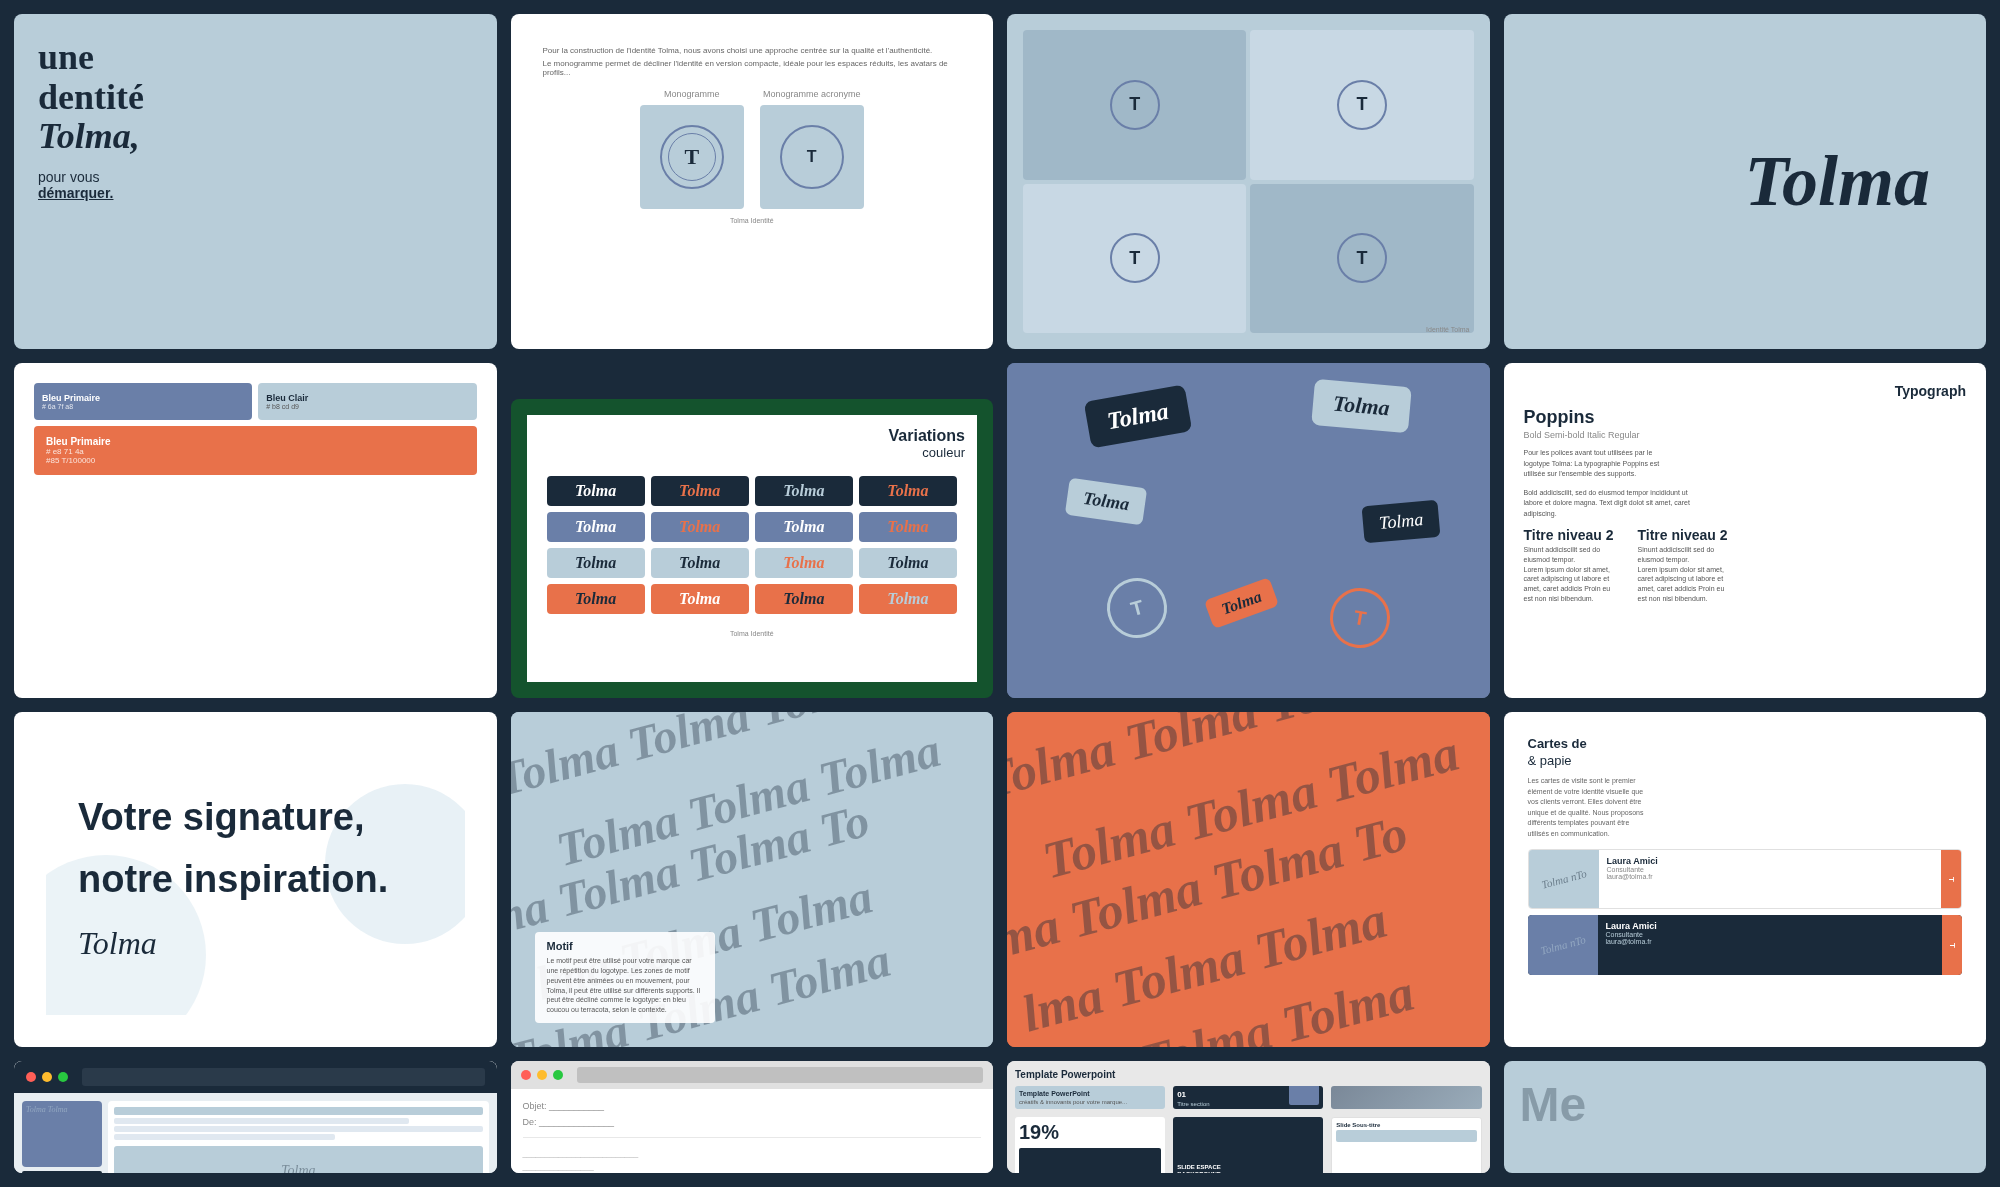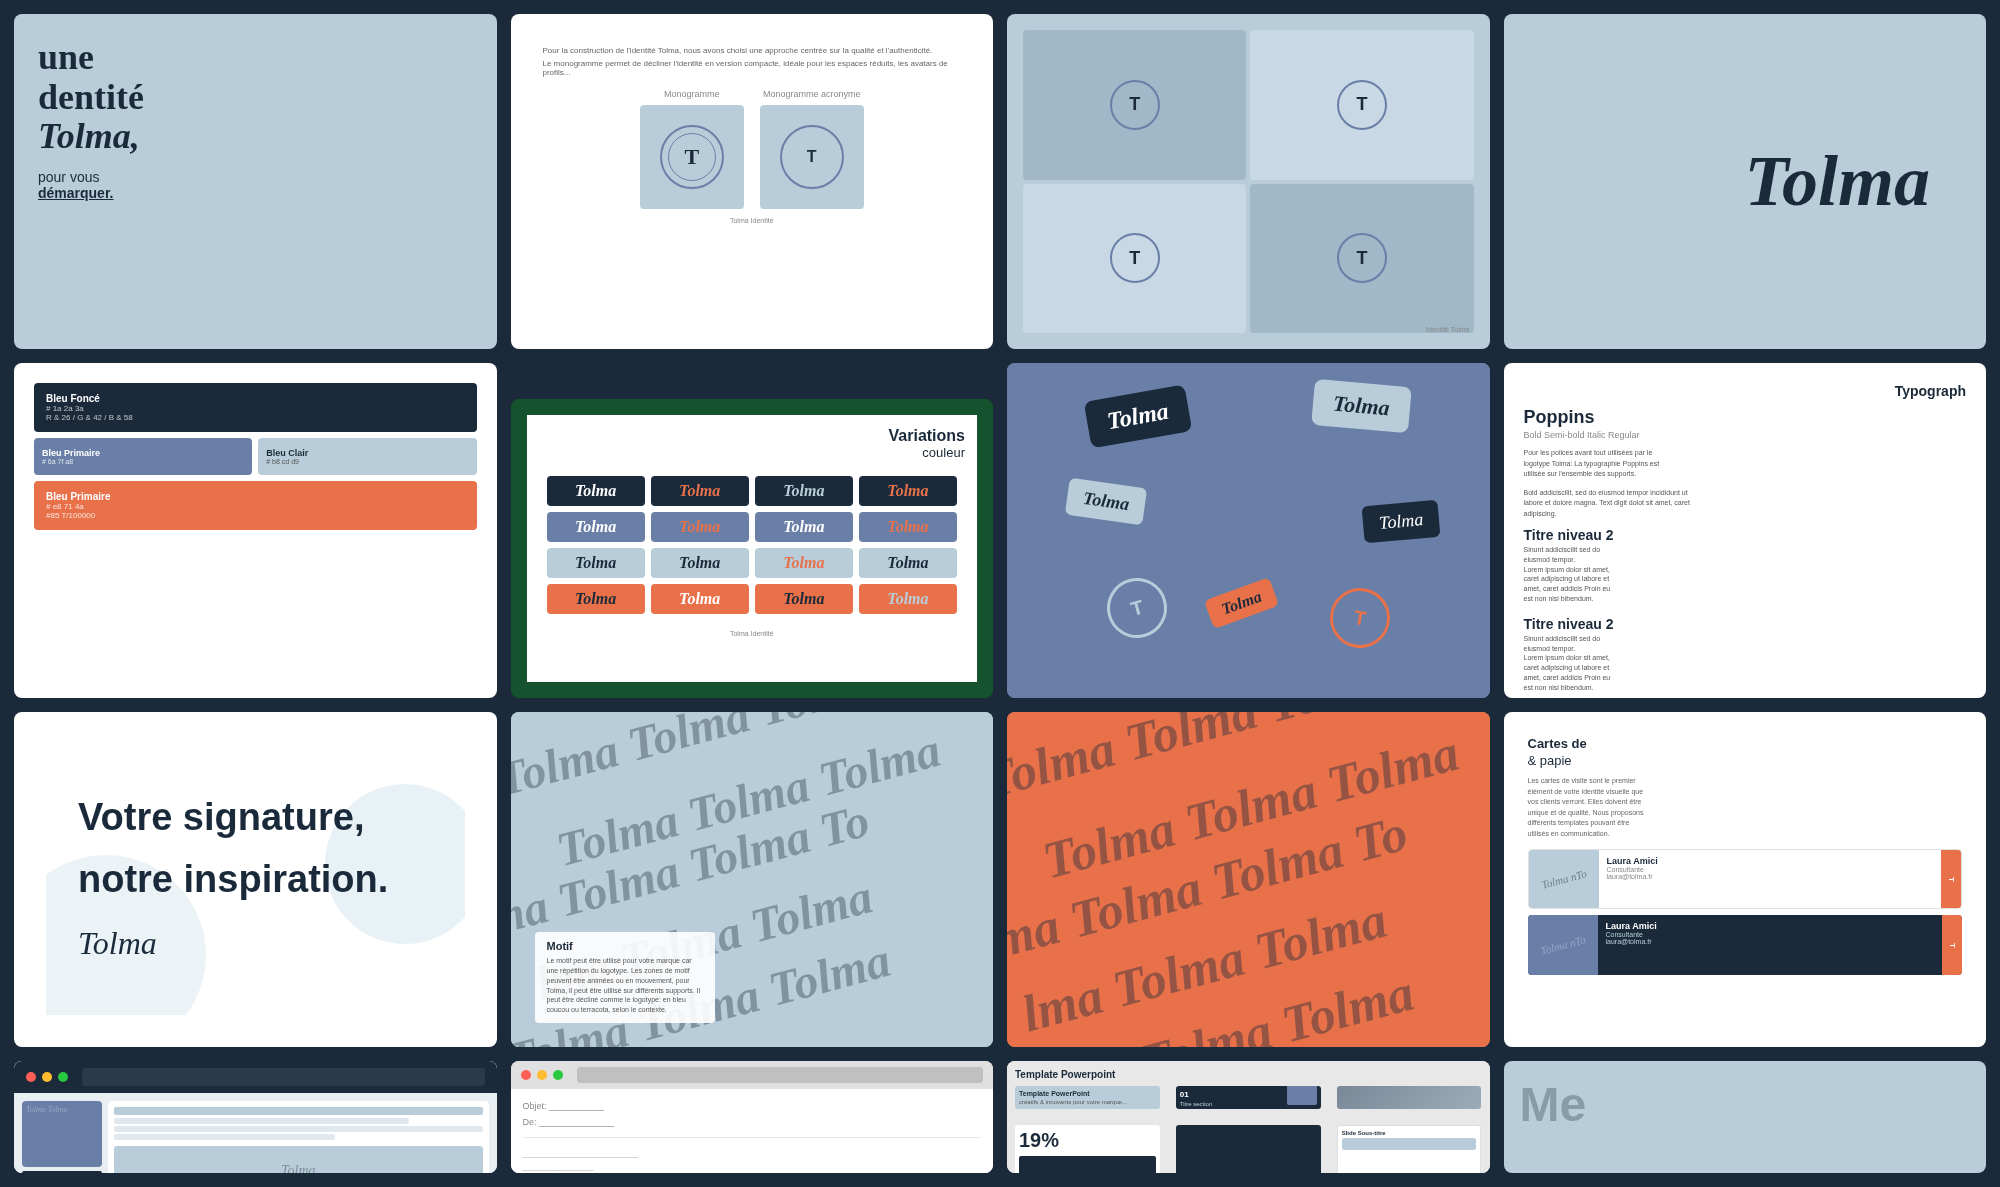--- a/index.html
+++ b/index.html
@@ -249,24 +249,20 @@
   </div>
 
   <div class="card card-1-4">
     <div class="card-inner" style="display:flex; align-items:center; justify-content:flex-end; padding:32px;">
       <div style="font-family:Georgia,serif; font-style:italic; font-size:72px; color:#1a2a3a; font-weight:bold;">Tolma</div>
     </div>
   </div>
 
   <div class="card card-2-1">
     <div class="card-inner" style="padding:12px; background:#fff;">
-      <div style="background:#1a2a3a; color:#fff; padding:10px 12px; border-radius:4px; margin-bottom:6px; width:100%;">
-        <div style="font-size:10px; font-weight:bold;">Bleu Foncé</div>
-        <div style="font-size:8px; opacity:0.7;"># 1a 2a 3a<br>R &amp; 26 / G &amp; 42 / B &amp; 58</div>
-      </div>
       <div style="display:flex; gap:6px; margin-bottom:6px;">
         <div style="background:#6a7fa8; color:#fff; padding:10px 8px; border-radius:4px; flex:1;">
           <div style="font-size:9px; font-weight:bold;">Bleu Primaire</div>
           <div style="font-size:7px; opacity:0.8;"># 6a 7f a8</div>
         </div>
         <div style="background:#b8cdd9; color:#1a2a3a; padding:10px 8px; border-radius:4px; flex:1;">
           <div style="font-size:9px; font-weight:bold;">Bleu Clair</div>
           <div style="font-size:7px; color:#555;"># b8 cd d9</div>
         </div>
       </div>
@@ -324,21 +320,21 @@
     </div>
   </div>
 
   <div class="card card-2-4">
     <div class="card-inner" style="background:#fff; padding:12px; overflow:hidden;">
       <div style="font-size:14px; font-weight:bold; color:#1a2a3a; text-align:right; margin-bottom:8px;">Typograph</div>
       <div style="font-size:18px; font-weight:900; color:#1a2a3a; margin-bottom:2px;">Poppins</div>
       <div style="font-size:9px; color:#888; margin-bottom:8px;">Bold  Semi-bold  Italic  Regular</div>
       <div style="font-size:7px; color:#555; margin-bottom:8px; line-height:1.5;">Pour les polices avant tout utilisées par le<br>logotype Tolma: La typographie Poppins est<br>utilisée sur l'ensemble des supports.</div>
       <div style="font-size:7px; color:#555; margin-bottom:8px; line-height:1.5;">Bold addiciscilit, sed do eiusmod tempor incididunt ut<br>labore et dolore magna. Text digit dolot sit amet, caret<br>adipiscing.</div>
-      <div style="display:flex; gap:12px;flex-direction:column;">
+      <div style="display:flex; gap:24px;">
         <div>
           <div style="font-size:14px; font-weight:bold; color:#1a2a3a; margin-bottom:2px;">Titre niveau 2</div>
           <div style="font-size:7px; color:#555; line-height:1.4;">Sinunt addiciscilit sed do<br>eiusmod tempor.<br>Lorem ipsum dolor sit amet,<br>caret adipiscing ut labore et<br>amet, caret addicis Proin eu<br>est non nisi bibendum.</div>
         </div>
         <div>
           <div style="font-size:14px; font-weight:bold; color:#1a2a3a; margin-bottom:2px;">Titre niveau 2</div>
           <div style="font-size:7px; color:#555; line-height:1.4;">Sinunt addiciscilit sed do<br>eiusmod tempor.<br>Lorem ipsum dolor sit amet,<br>caret adipiscing ut labore et<br>amet, caret addicis Proin eu<br>est non nisi bibendum.</div>
         </div>
       </div>
     </div>
@@ -475,21 +471,21 @@
 
         </div>
 
       </div>
     </div>
   </div>
 
   <div class="card" style="background:#f0f0f0; border-radius:8px; overflow:hidden;">
     <div class="card-inner" style="padding:8px; background:#e8e8e8;">
       <div style="font-size:10px; font-weight:bold; color:#1a2a3a; margin-bottom:6px;">Template Powerpoint</div>
-      <div style="display:grid; grid-template-columns:repeat(3,1fr); grid-template-rows:repeat(2,1fr); gap:16px; height:calc(100% - 28px);">
+      <div style="display:grid; grid-template-columns:repeat(3,1fr); grid-template-rows:repeat(2,1fr); gap:8px; height:calc(100% - 28px);">
 
         <div style="background:#b8cdd9; border-radius:3px; padding:4px; display:flex; flex-direction:column; gap:2px;">
           <div style="font-size:7px; color:#1a2a3a; font-weight:bold;">Template PowerPoint</div>
           <div style="font-size:6px; color:#555;">créatifs &amp; innovants pour votre marque...</div>
         </div>
 
         <div style="background:#1a2a3a; border-radius:3px; padding:4px; position:relative; overflow:hidden;">
           <div style="font-size:8px; color:#fff; font-weight:bold;">01</div>
           <div style="font-size:6px; color:#b8cdd9; margin-top:2px;">Titre section</div>
           <div style="width:30px; height:30px; background:#6a7fa8; position:absolute; bottom:4px; right:4px; border-radius:2px;"></div>

